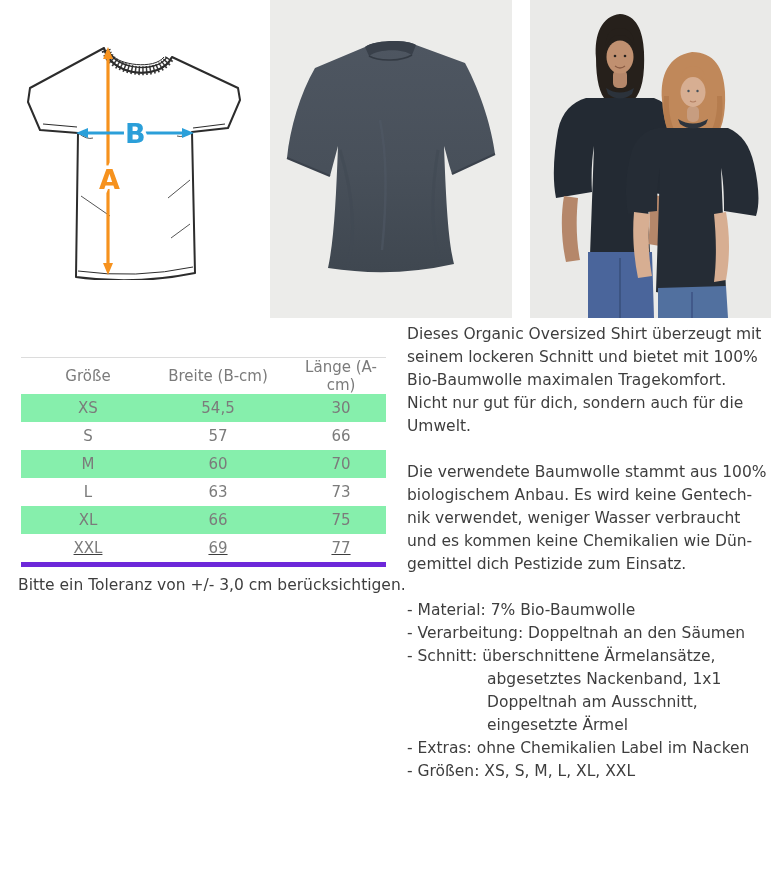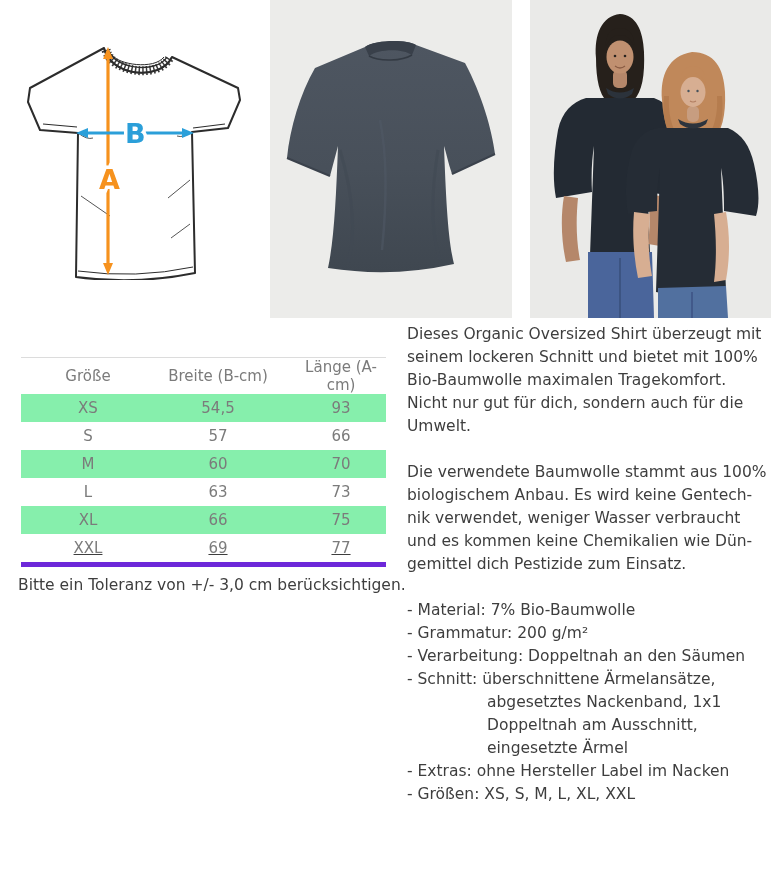--- a/index.html
+++ b/index.html
@@ -180,21 +180,21 @@
         <tr>
           <th>Größe</th>
           <th>Breite (B-cm)</th>
           <th>Länge (A-cm)</th>
         </tr>
       </thead>
       <tbody>
         <tr class="stripe">
           <td>XS</td>
           <td>54,5</td>
-          <td>93</td>
+          <td>30</td>
         </tr>
         <tr>
           <td>S</td>
           <td>57</td>
           <td>66</td>
         </tr>
         <tr class="stripe">
           <td>M</td>
           <td>60</td>
           <td>70</td>
@@ -230,24 +230,23 @@
     </div>
     <div class="para">
       <div class="dline">Die verwendete Baumwolle stammt aus 100%</div>
       <div class="dline">biologischem Anbau. Es wird keine Gentech-</div>
       <div class="dline">nik verwendet, weniger Wasser verbraucht</div>
       <div class="dline">und es kommen keine Chemikalien wie Dün-</div>
       <div class="dline">gemittel dich Pestizide zum Einsatz.</div>
     </div>
     <div class="para">
       <div class="dline">- Material: 7% Bio-Baumwolle</div>
-      <div class="dline">- Grammatur: 200 g/m²</div>
       <div class="dline">- Verarbeitung: Doppeltnah an den Säumen</div>
       <div class="dline">- Schnitt: überschnittene Ärmelansätze,</div>
       <div class="dline indent">abgesetztes Nackenband, 1x1</div>
       <div class="dline indent">Doppeltnah am Ausschnitt,</div>
       <div class="dline indent">eingesetzte Ärmel</div>
-      <div class="dline">- Extras: ohne Hersteller Label im Nacken</div>
+      <div class="dline">- Extras: ohne Chemikalien Label im Nacken</div>
       <div class="dline">- Größen: XS, S, M, L, XL, XXL</div>
     </div>
   </div>
 
 </div>
 
 </body></html>

